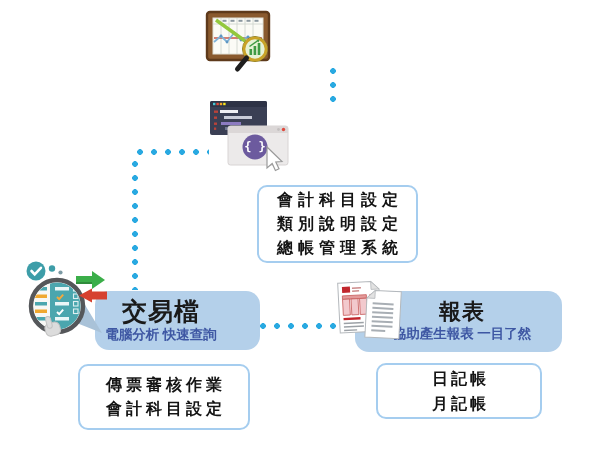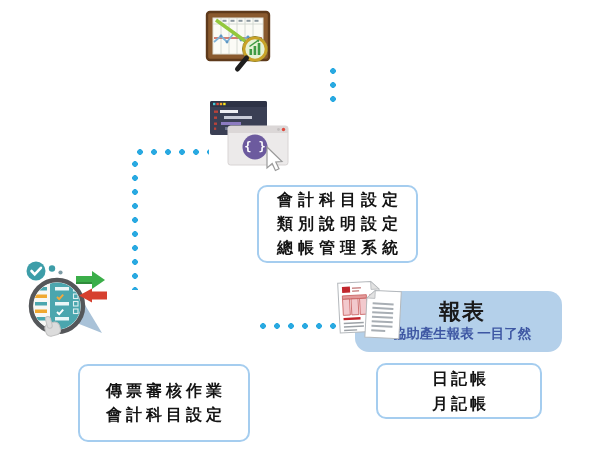--- a/index.html
+++ b/index.html
@@ -38,21 +38,21 @@
   #node-report .node-title{font-size:22px;}
   #node-report .node-subtitle{font-size:13.5px;}
 
   .item-box{
     position:absolute;background:#fff;border:2px solid var(--item-box-border);border-radius:10px;
     display:flex;flex-direction:column;align-items:center;justify-content:center;
     font-weight:bold;color:#141414;box-sizing:border-box;
   }
   .item-box .line{white-space:nowrap;}
   #box-data-items{left:257px;top:185px;width:161px;height:78px;font-size:16px;letter-spacing:5px;line-height:24px;padding-left:5px;}
-  #box-trans-items{left:78px;top:364px;width:172px;height:78px;font-size:16px;letter-spacing:4px;line-height:24px;padding-left:4px;}
+  #box-trans-items{left:78px;top:364px;width:172px;height:66px;font-size:16px;letter-spacing:4px;line-height:24px;padding-left:4px;}
   #box-report-items{left:376px;top:363px;width:166px;height:56px;font-size:16px;letter-spacing:3px;line-height:25px;padding-left:3px;}
 
   .dots{position:absolute;}
   .dots-h{height:6px;background-image:radial-gradient(circle at 7px 3px,var(--connector-dot) 2.6px,rgba(0,0,0,0) 3.1px);background-size:14px 6px;background-repeat:repeat-x;}
   .dots-v{width:6px;background-image:radial-gradient(circle at 3px 7px,var(--connector-dot) 2.6px,rgba(0,0,0,0) 3.1px);background-size:6px 14px;background-repeat:repeat-y;}
   #conn-main-data{left:330px;top:64px;height:44px;}
   #conn-data-h{left:133px;top:149px;width:76px;}
   #conn-data-v{left:132px;top:157px;height:133px;}
   #conn-trans-report{left:256px;top:323px;width:100px;}
 
@@ -67,20 +67,24 @@
 
 <div id="canvas">
 
   <div class="dots dots-v" id="conn-main-data"></div>
   <div class="dots dots-h" id="conn-data-h"></div>
   <div class="dots dots-v" id="conn-data-v"></div>
   <div class="dots dots-h" id="conn-trans-report"></div>
 
 
 
+  <div class="node" id="node-trans">
+    <div class="node-title">交易檔</div>
+    <div class="node-subtitle">電腦分析 快速查詢</div>
+  </div>
 
   <div class="node" id="node-report">
     <div class="node-title">報表</div>
     <div class="node-subtitle">協助產生報表 一目了然</div>
   </div>
 
   <div class="item-box" id="box-data-items">
     <div class="line">會計科目設定</div>
     <div class="line">類別說明設定</div>
     <div class="line">總帳管理系統</div>

